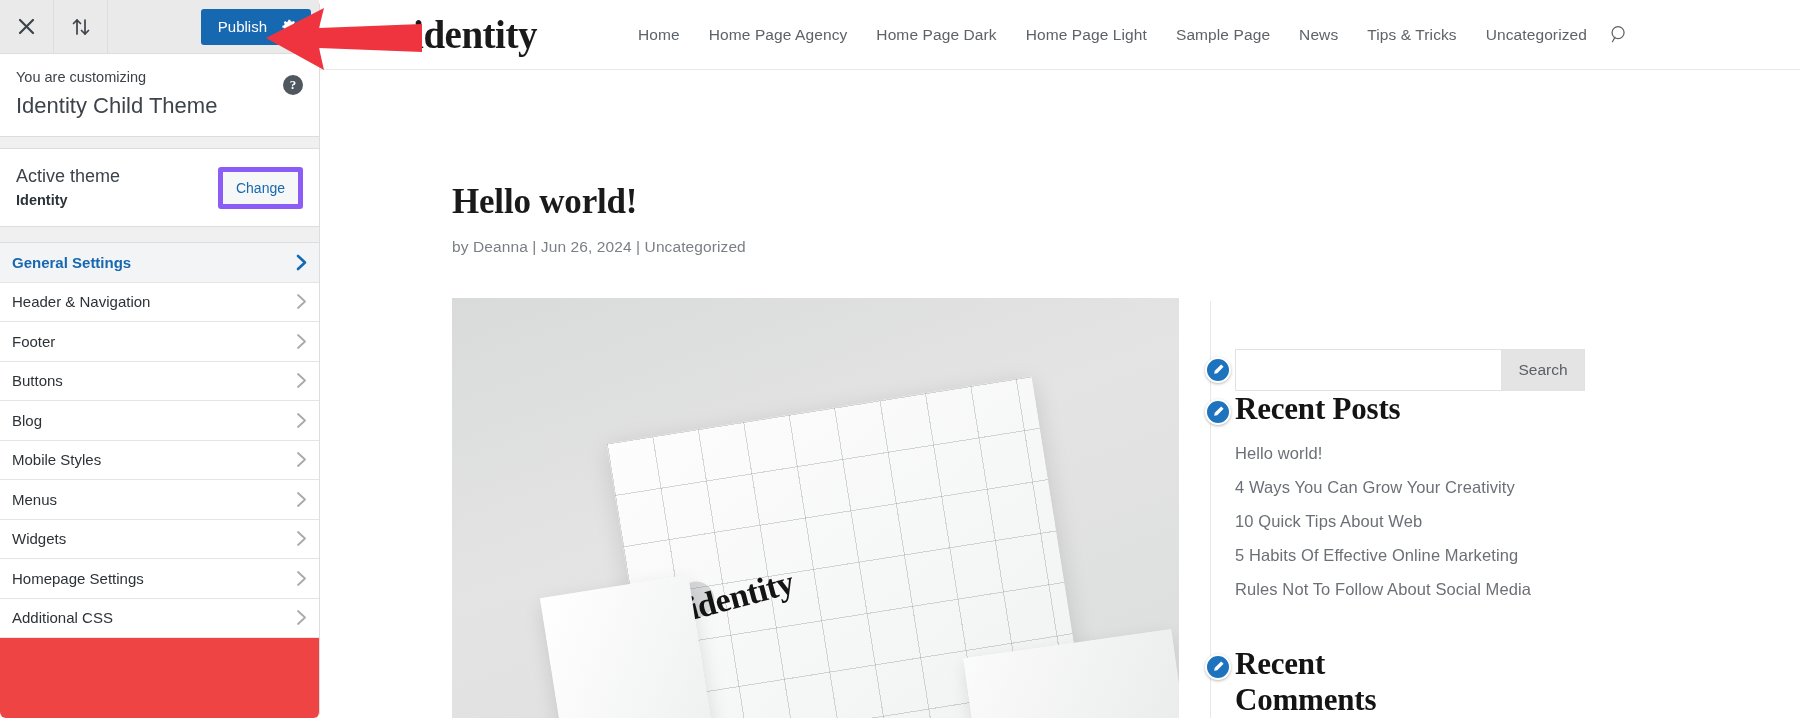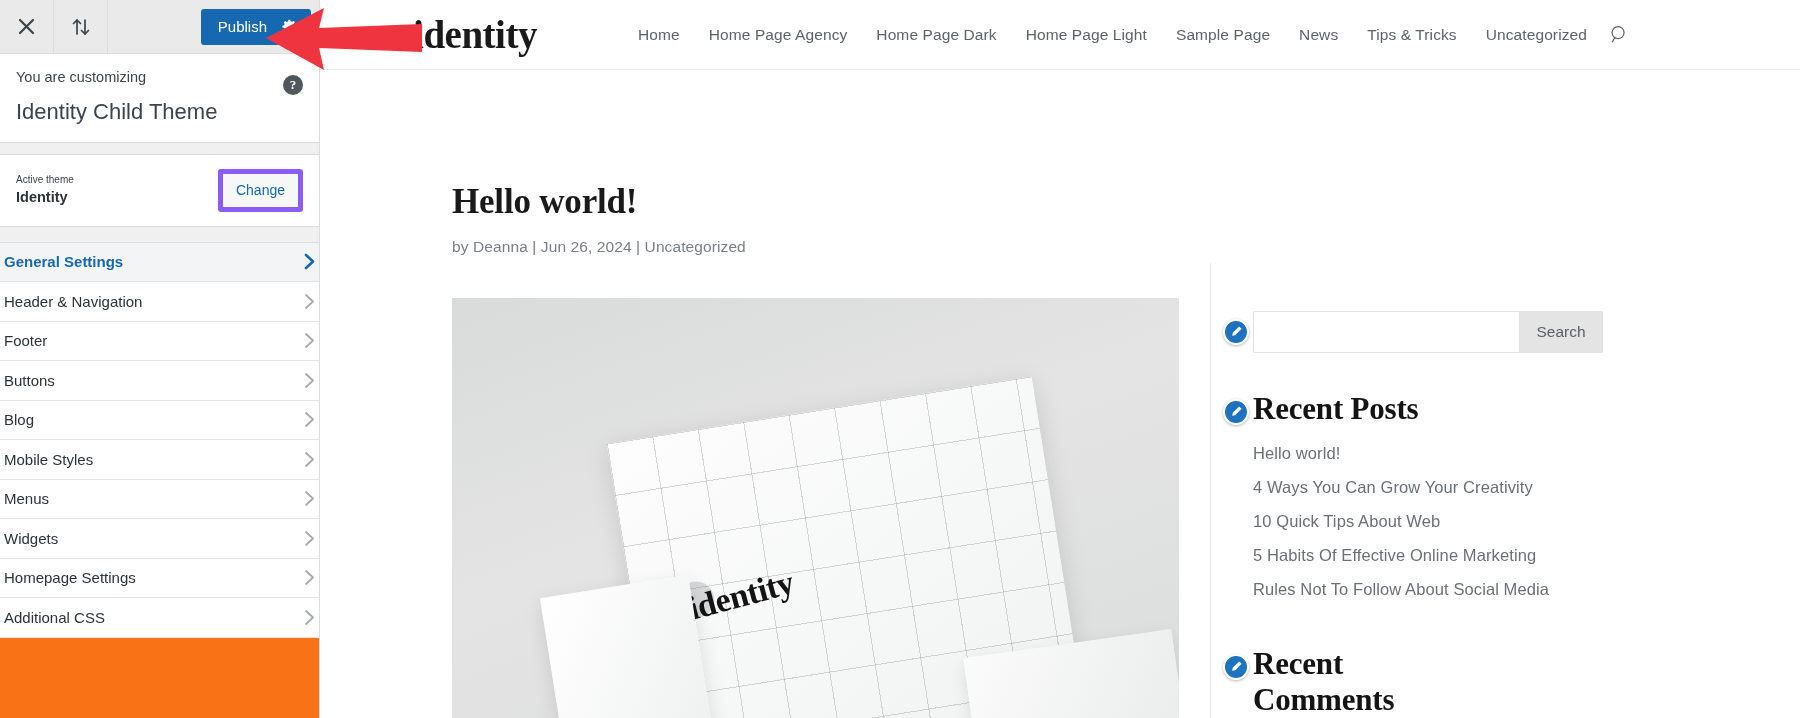--- a/index.html
+++ b/index.html
@@ -7,25 +7,26 @@
     width: 1800px; height: 718px;
     overflow: hidden;
     background: #ffffff;
     font-family: "Liberation Sans", sans-serif;
   }
   #root { position: relative; width: 1800px; height: 718px; display: flex; }
 
   
   .customizer {
     width: 320px; height: 718px;
-    background: #f97316;
+    background: #ef4444;
     border-right: 1px solid #ddd;
     display: flex; flex-direction: column;
     position: relative;
     flex: 0 0 320px;
+    border-radius: 6px;
   }
   .cz-topbar {
     height: 54px;
     background: #eaeaea;
     border-bottom: 1px solid #ddd;
     display: flex; align-items: stretch;
     position: relative;
   }
   .cz-close, .cz-collapse {
     width: 54px;
@@ -59,53 +60,53 @@
     padding: 13px 16px 16px 16px;
     border-bottom: 1px solid #ddd;
     position: relative;
     min-height: 78px;
   }
   .cz-customizing {
     font-size: 14.5px; color: #3c434a; line-height: 1.5;
   }
   .cz-themename {
     font-size: 22px; color: #3c434a; font-weight: 400;
-    line-height: 1.3; margin-top: 9px;
+    line-height: 1.3; margin-top: 3px;
   }
   .cz-help {
     position: absolute; right: 16px; top: 21px;
     width: 20px; height: 20px; border-radius: 50%;
     background: #50575e; color: #fff;
     font-size: 13px; font-weight: bold;
     display: flex; align-items: center; justify-content: center;
     cursor: pointer;
     font-family: "Liberation Serif", serif;
   }
   .cz-spacer { height: 12px; background: #f0f0f1; border-bottom: 1px solid #ddd; }
 
   .cz-theme-row {
     background: #fff; padding: 14px 16px;
     display: flex; align-items: center;
     border-bottom: 1px solid #ddd;
     min-height: 66px;
   }
   .cz-theme-info { flex: 1; }
-  .cz-active-label { font-size: 10px; color: #3c434a; line-height: 1.5; }
+  .cz-active-label { font-size: 18px; color: #3c434a; line-height: 1.5; }
   .cz-active-name { font-size: 14.5px; color: #2c3338; font-weight: bold; line-height: 1.5; }
   .cz-change-btn {
     border: 5px solid #8b5cf6; color: #1668b1; background: #f6f7f7;
     border-radius: 3px; font-size: 14px; padding: 5px 13px;
     cursor: pointer; line-height: 1.6;
   }
   .cz-gap { height: 16px; background: #f0f0f1; border-bottom: 1px solid #ddd; }
 
   .cz-list { background: #fff; }
   .cz-item {
     display: flex; align-items: center;
-    padding: 0 4px;
+    padding: 0 12px;
     height: 39.5px;
     border-bottom: 1px solid #e5e5e5;
     cursor: pointer;
     font-size: 15px;
     color: #2c3338;
     justify-content: space-between;
   }
   .cz-item.active { background: #f3f4f5; color: #1668b1; font-weight: bold; }
   .cz-item.active .cz-chevron { color: #1668b1; stroke-width: 2.6; }
   .cz-chevron { color: #a7aaad; display: flex; align-items: center; }
@@ -205,21 +206,21 @@
     background: linear-gradient(120deg,#fbfbfb,#e9eaea);
     left: 520px; top: 345px;
     transform: rotate(-8deg);
     box-shadow: 0 6px 18px rgba(0,0,0,.10);
   }
 
   
   .widget-col {
     flex: 1;
     border-left: 1px solid #e8e8e8;
-    padding: 48px 40px 0 42px;
+    padding: 48px 40px 0 24px;
     position: relative;
   }
   .edit-pin {
     position: absolute;
     width: 26px; height: 26px; border-radius: 50%;
     background: #1e73be;
     border: 2px solid #fff;
     box-shadow: 0 1px 3px rgba(0,0,0,.28);
     display: flex; align-items: center; justify-content: center;
     cursor: pointer;
@@ -235,21 +236,21 @@
     width: 84px; background: #e4e4e4; border: 1px solid #e2e2e2;
     color: #5a5f64; font-size: 15.5px; cursor: pointer;
     font-family: "Liberation Sans", sans-serif;
   }
   .widget-title {
     font-family: "Liberation Serif", serif;
     font-weight: bold; font-size: 31px;
     color: #141414; letter-spacing: -0.2px;
     line-height: 1.16;
   }
-  .w-title-wrap { position: relative; margin-top: 38px; }
+  .w-title-wrap { position: relative; }
   .widget-list { margin-top: 14px; }
   .widget-list li {
     list-style: none;
     font-size: 16.5px; color: #6c7076;
     line-height: 1.52;
     margin-bottom: 9px;
     cursor: pointer;
     letter-spacing: 0.1px;
   }
 

